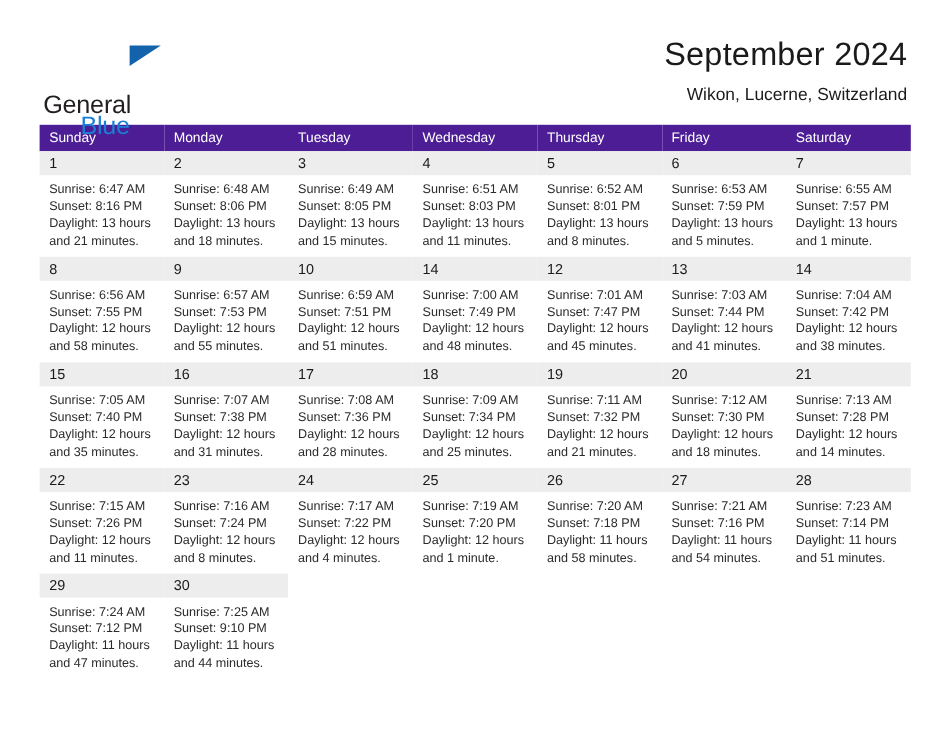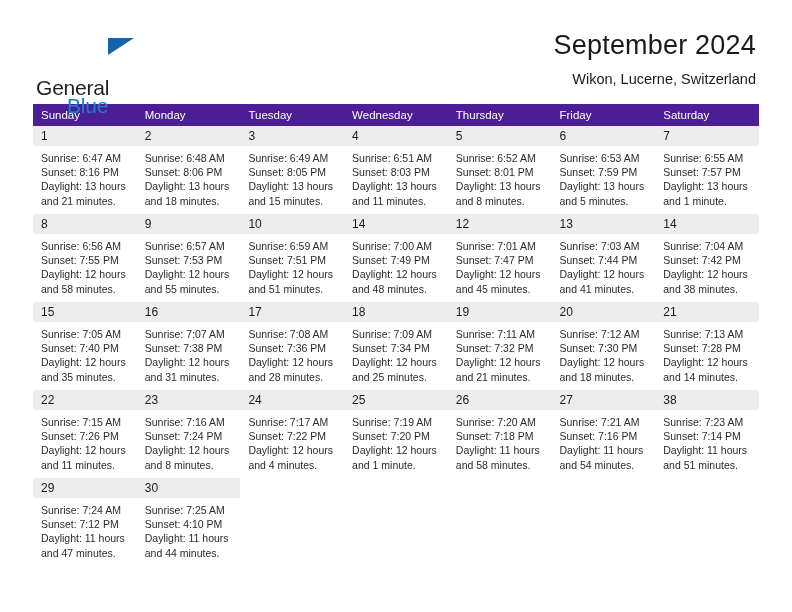--- a/index.html
+++ b/index.html
@@ -479,21 +479,21 @@
                 <div class="dayinfo">
                   <div>Sunrise: 7:21 AM</div>
                   <div>Sunset: 7:16 PM</div>
                   <div>Daylight: 11 hours</div>
                   <div>and 54 minutes.</div>
                 </div>
               </div>
             </td>
             <td>
               <div class="daycell">
-                <div class="daynum">38</div>
+                <div class="daynum">28</div>
                 <div class="dayinfo">
                   <div>Sunrise: 7:23 AM</div>
                   <div>Sunset: 7:14 PM</div>
                   <div>Daylight: 11 hours</div>
                   <div>and 51 minutes.</div>
                 </div>
               </div>
             </td>
           </tr>
           <tr class="week-sep">
@@ -506,21 +506,21 @@
                   <div>Daylight: 11 hours</div>
                   <div>and 47 minutes.</div>
                 </div>
               </div>
             </td>
             <td>
               <div class="daycell">
                 <div class="daynum">30</div>
                 <div class="dayinfo">
                   <div>Sunrise: 7:25 AM</div>
-                  <div>Sunset: 4:10 PM</div>
+                  <div>Sunset: 9:10 PM</div>
                   <div>Daylight: 11 hours</div>
                   <div>and 44 minutes.</div>
                 </div>
               </div>
             </td>
             <td>
               <div class="empty-cell"></div>
             </td>
             <td>
               <div class="empty-cell"></div>

